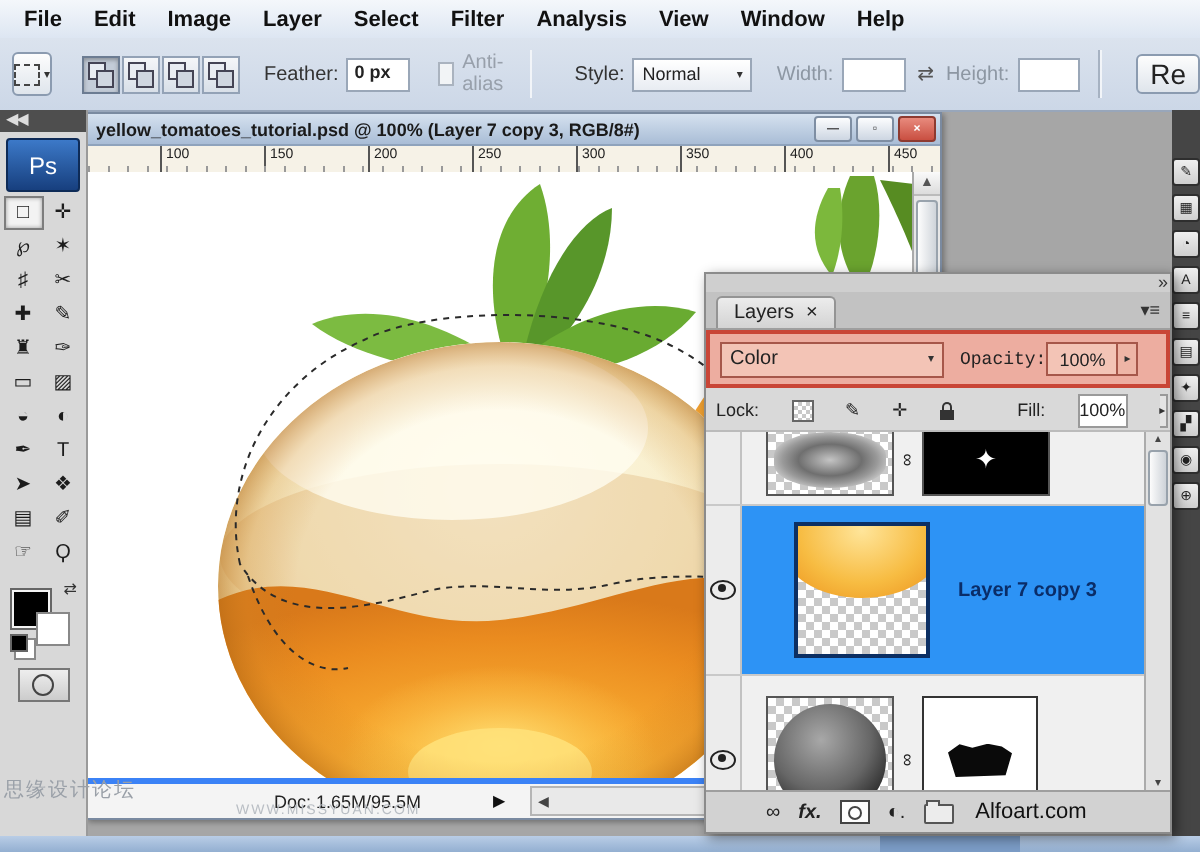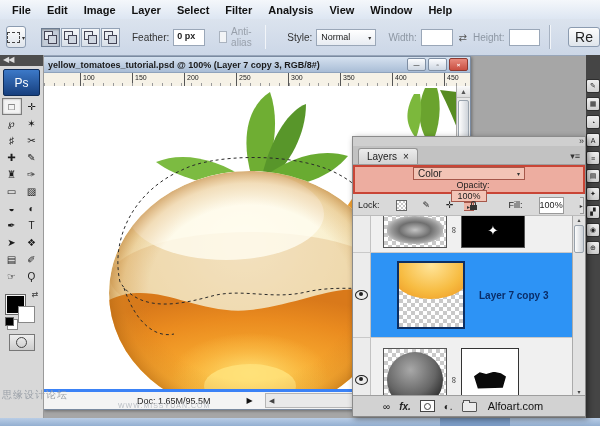--- a/index.html
+++ b/index.html
@@ -74,24 +74,24 @@
   .st-grip{width:10px;letter-spacing:-1px;color:#888;}
   
   .layers{position:absolute;left:352px;top:136px;width:234px;height:281px;background:#d6d6d6;border:1px solid #8b8b8b;
           box-shadow:2px 2px 6px rgba(0,0,0,.45);z-index:8;font-size:10px;box-sizing:border-box;}
   .lp-strip{height:9px;position:relative;background:#cfcfcf;}
   .lp-collapse{position:absolute;right:3px;top:-1px;font-size:9px;color:#333;letter-spacing:-2px;}
   .lp-tabs{height:18px;background:#c2c2c2;border-bottom:1px solid #9e9e9e;display:flex;align-items:flex-end;padding-left:5px;position:relative;}
   .lp-tab{background:linear-gradient(#ececec,#d3d3d3);border:1px solid #949494;border-bottom:none;border-radius:3px 3px 0 0;
           padding:2px 8px 2px 8px;font-size:10px;color:#222;display:flex;gap:6px;align-items:center;}
   .lp-menu{position:absolute;right:5px;bottom:3px;font-size:9px;color:#333;}
-  .lp-blend{height:25px;background:#edada0;border:2px solid #c94536;display:flex;align-items:center;padding:0 5px;flex-direction:column;}
+  .lp-blend{height:25px;background:#edada0;border:2px solid #c94536;display:flex;align-items:center;padding:0 5px;}
   .blend-select{width:102px;height:16px;background:#f3c4b6;border:1px solid #a6574a;display:flex;align-items:center;
                 justify-content:space-between;padding:0 4px;font-size:10px;color:#222;}
-  .op-label{margin-left:8px;font-size:9px;color:#222;}
+  .op-label{margin-left:8px;font-size:9px;color:#222;font-family:Liberation Mono, monospace;}
   .valbox{width:34px;height:15px;background:#f3c4b6;border:1px solid #a6574a;display:flex;align-items:center;justify-content:center;font-size:9px;color:#222;}
   .spin{width:9px;height:15px;border:1px solid #a6574a;border-left:none;background:#eeb5a6;font-size:6px;display:flex;align-items:center;justify-content:center;color:#333;}
   .lp-lock{height:22px;display:flex;align-items:center;padding:0 5px;background:#d9d9d9;border-bottom:1px solid #a5a5a5;font-size:9px;gap:16px;color:#222;}
   .lock-ico{width:12px;height:12px;display:flex;align-items:center;justify-content:center;font-size:9px;color:#222;}
   .checker,.lock-checker{background-color:#fff;background-image:linear-gradient(45deg,#c9c9c9 25%,transparent 25%,transparent 75%,#c9c9c9 75%),
                    linear-gradient(45deg,#c9c9c9 25%,transparent 25%,transparent 75%,#c9c9c9 75%);
                    background-size:8px 8px;background-position:0 0,4px 4px;}
   .lock-checker{width:9px;height:9px;border:1px solid #666;background-size:4px 4px;background-position:0 0,2px 2px;}
   .padlock{width:7px;height:5px;background:#333;position:relative;margin-top:4px;}
   .padlock::before{content:"";position:absolute;left:1px;top:-4px;width:3px;height:3px;border:1px solid #333;border-bottom:none;border-radius:3px 3px 0 0;}

